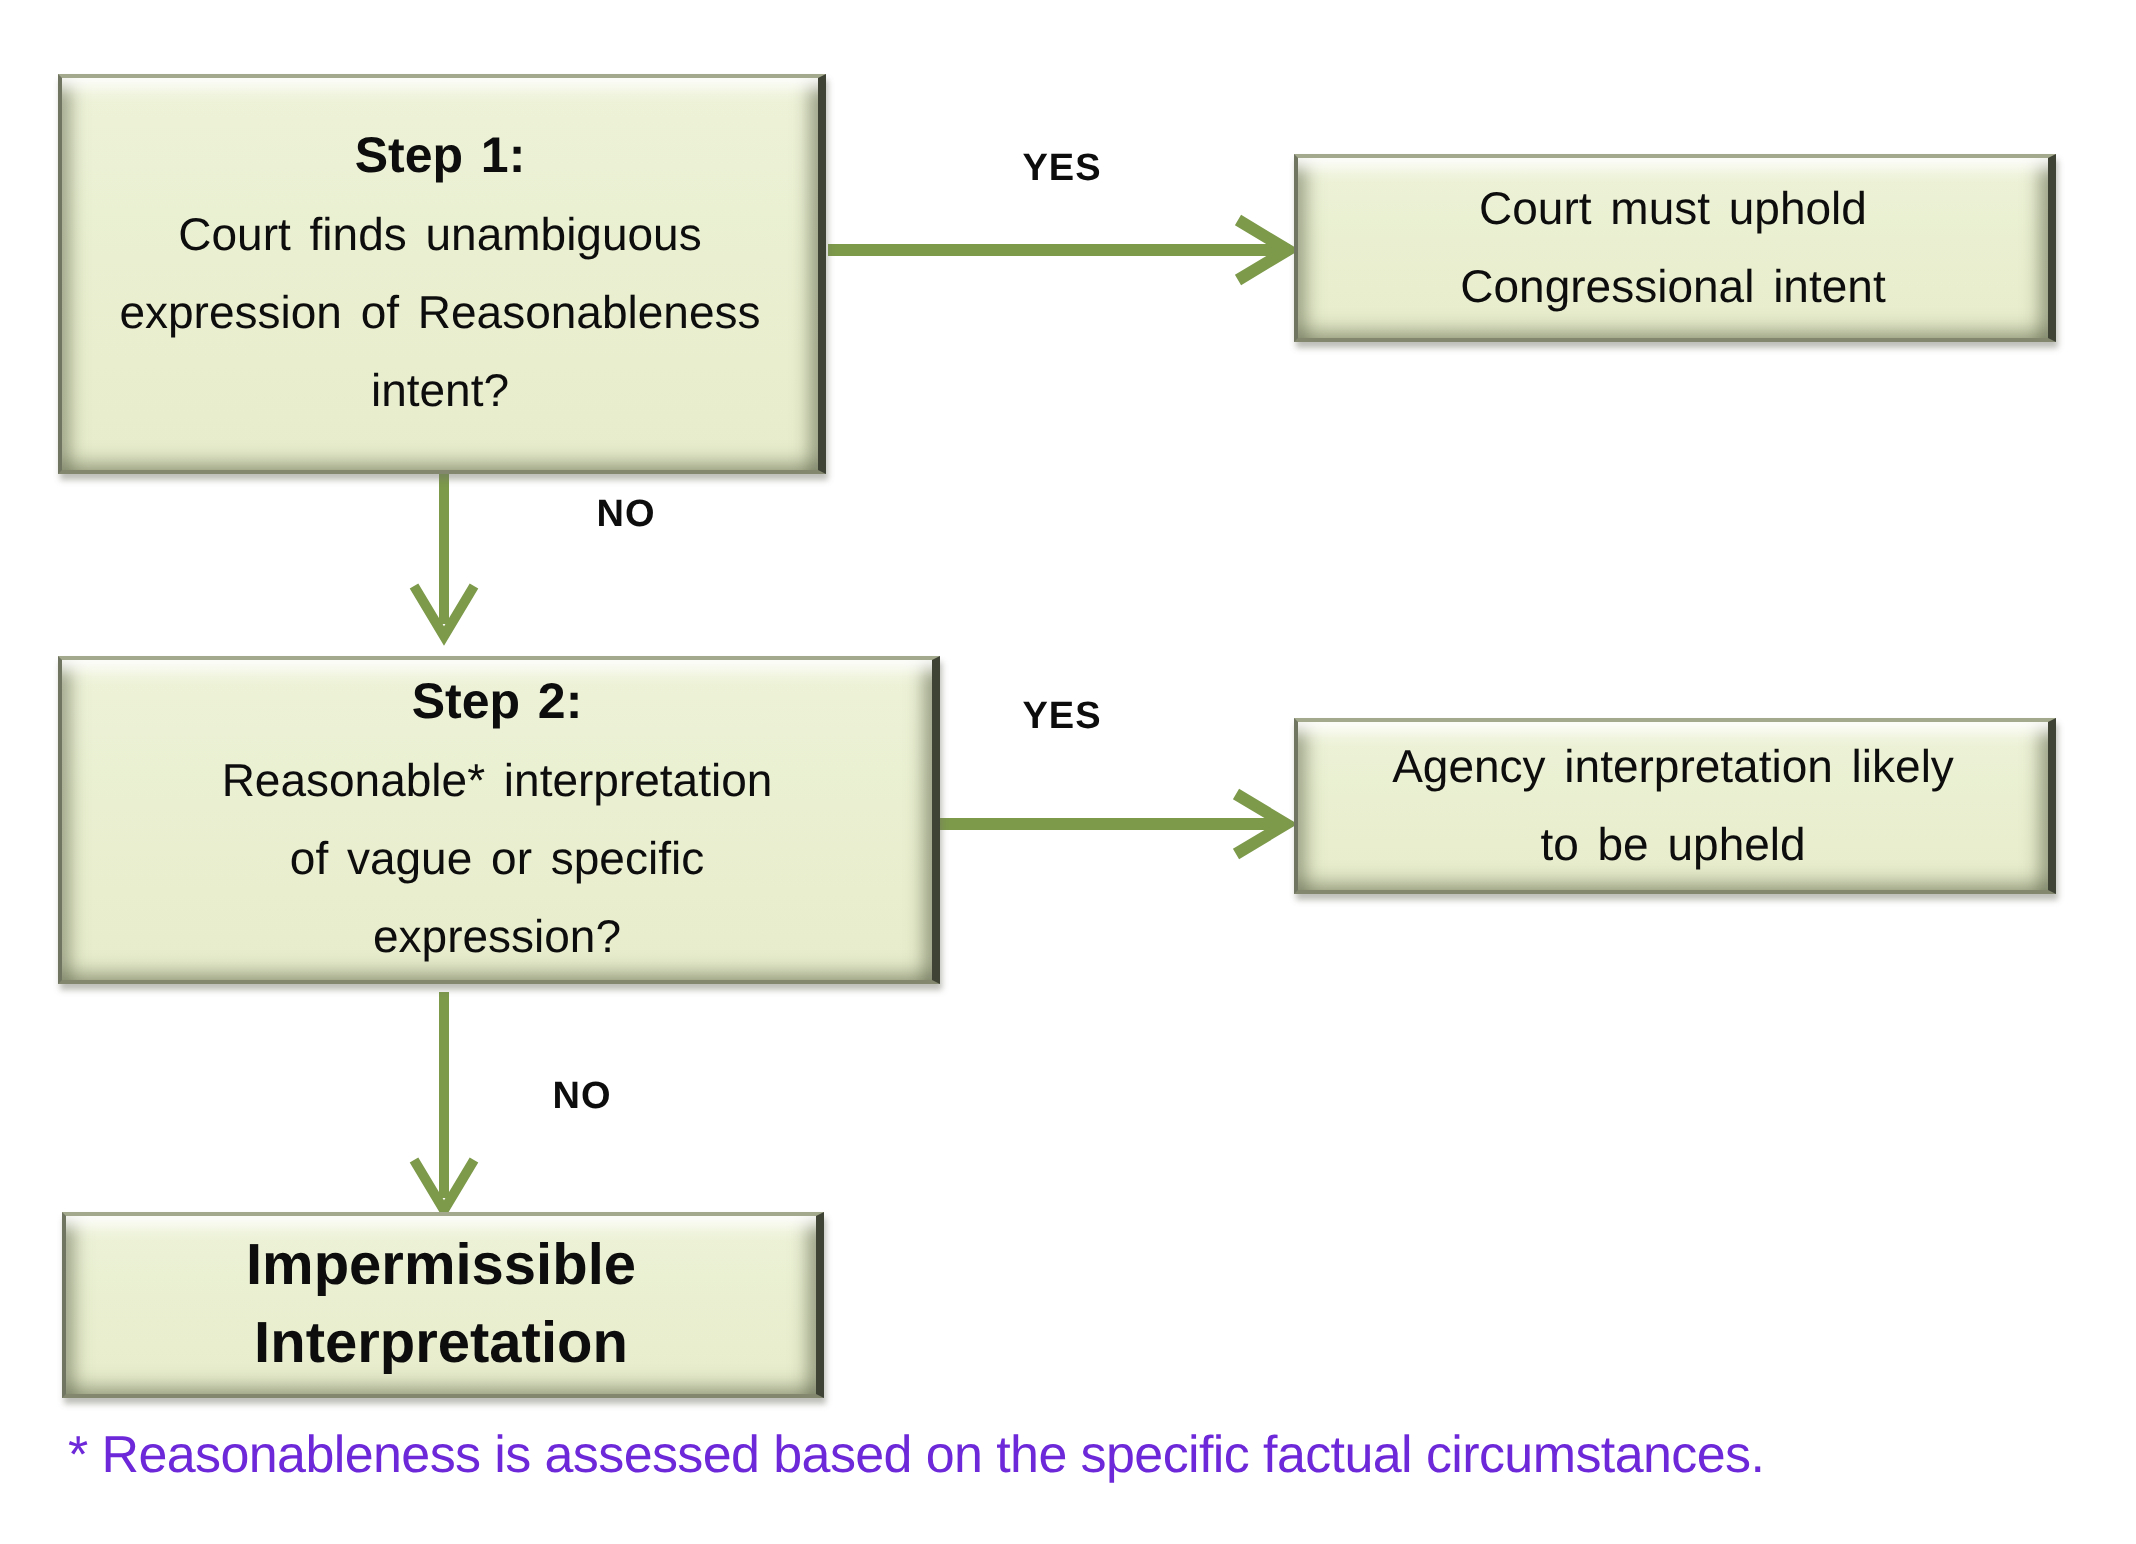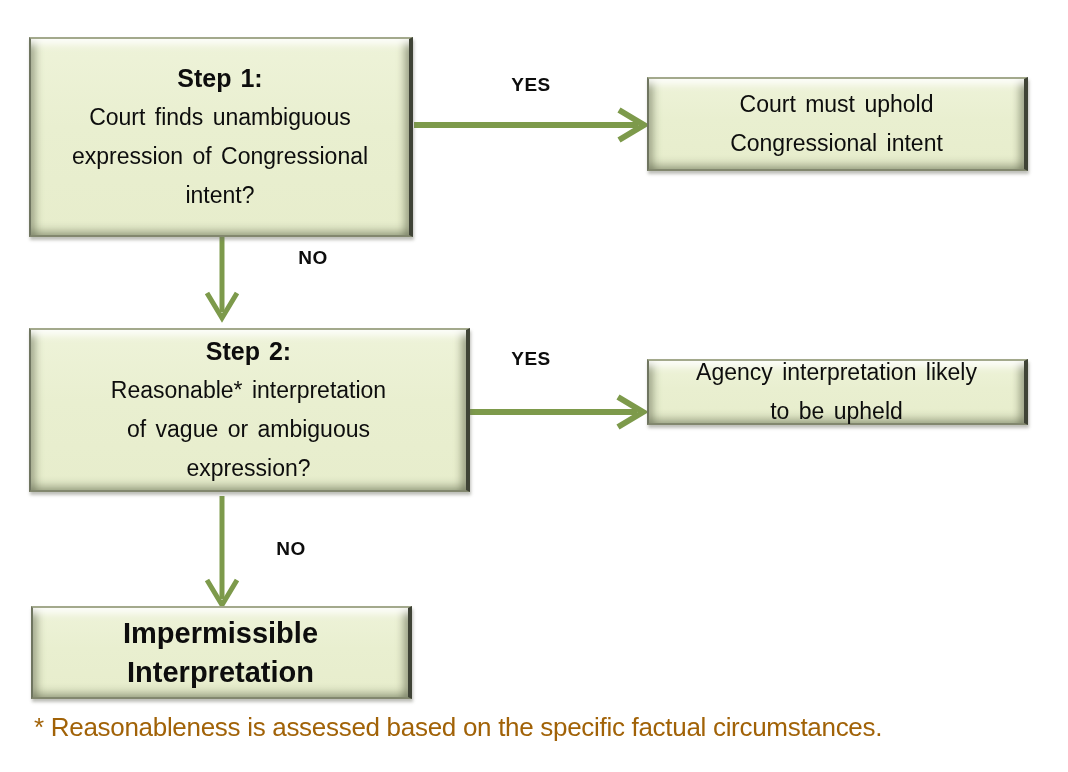--- a/index.html
+++ b/index.html
@@ -66,21 +66,21 @@
     left: 0;
     top: 0;
     pointer-events: none;
   }
   .footnote {
     position: absolute;
     left: 34px;
     top: 712px;
     font-size: 26px;
     letter-spacing: -0.3px;
-    color: #a16207;
+    color: #6d28d9;
     white-space: nowrap;
   }
 </style>
 </head>
 <body>
 
 <div id="canvas">
 
   <svg id="arrow-layer" width="1068" height="772" viewBox="0 0 1068 772">
 
@@ -101,43 +101,43 @@
 
     <g>
       <line x1="222" y1="496" x2="222" y2="599" stroke-width="5" stroke="#7d9a4b"></line>
       <polyline points="207,580 222,605 237,580" fill="none" stroke-width="5" stroke="#7d9a4b"></polyline>
     </g>
   </svg>
 
   <div class="fc-box" style="left:29px; top:37px; width:384px; height:200px;">
     <div class="box-title">Step 1:</div>
     <div class="box-line">Court finds unambiguous</div>
-    <div class="box-line">expression of Congressional</div>
+    <div class="box-line">expression of Reasonableness</div>
     <div class="box-line">intent?</div>
   </div>
 
   <div class="edge-label" style="left:466px; top:74px;">YES</div>
 
   <div class="fc-box" style="left:647px; top:77px; width:381px; height:94px;">
     <div class="box-line">Court must uphold</div>
     <div class="box-line">Congressional intent</div>
   </div>
 
   <div class="edge-label" style="left:248px; top:247px;">NO</div>
 
   <div class="fc-box" style="left:29px; top:328px; width:441px; height:164px;">
     <div class="box-title">Step 2:</div>
     <div class="box-line">Reasonable* interpretation</div>
-    <div class="box-line">of vague or ambiguous</div>
+    <div class="box-line">of vague or specific</div>
     <div class="box-line">expression?</div>
   </div>
 
   <div class="edge-label" style="left:466px; top:348px;">YES</div>
 
-  <div class="fc-box" style="left:647px; top:359px; width:381px; height:66px;">
+  <div class="fc-box" style="left:647px; top:359px; width:381px; height:88px;">
     <div class="box-line">Agency interpretation likely</div>
     <div class="box-line">to be upheld</div>
   </div>
 
   <div class="edge-label" style="left:226px; top:538px;">NO</div>
 
   <div class="fc-box" style="left:31px; top:606px; width:381px; height:93px;">
     <div class="box-line-bold">Impermissible</div>
     <div class="box-line-bold">Interpretation</div>
   </div>

